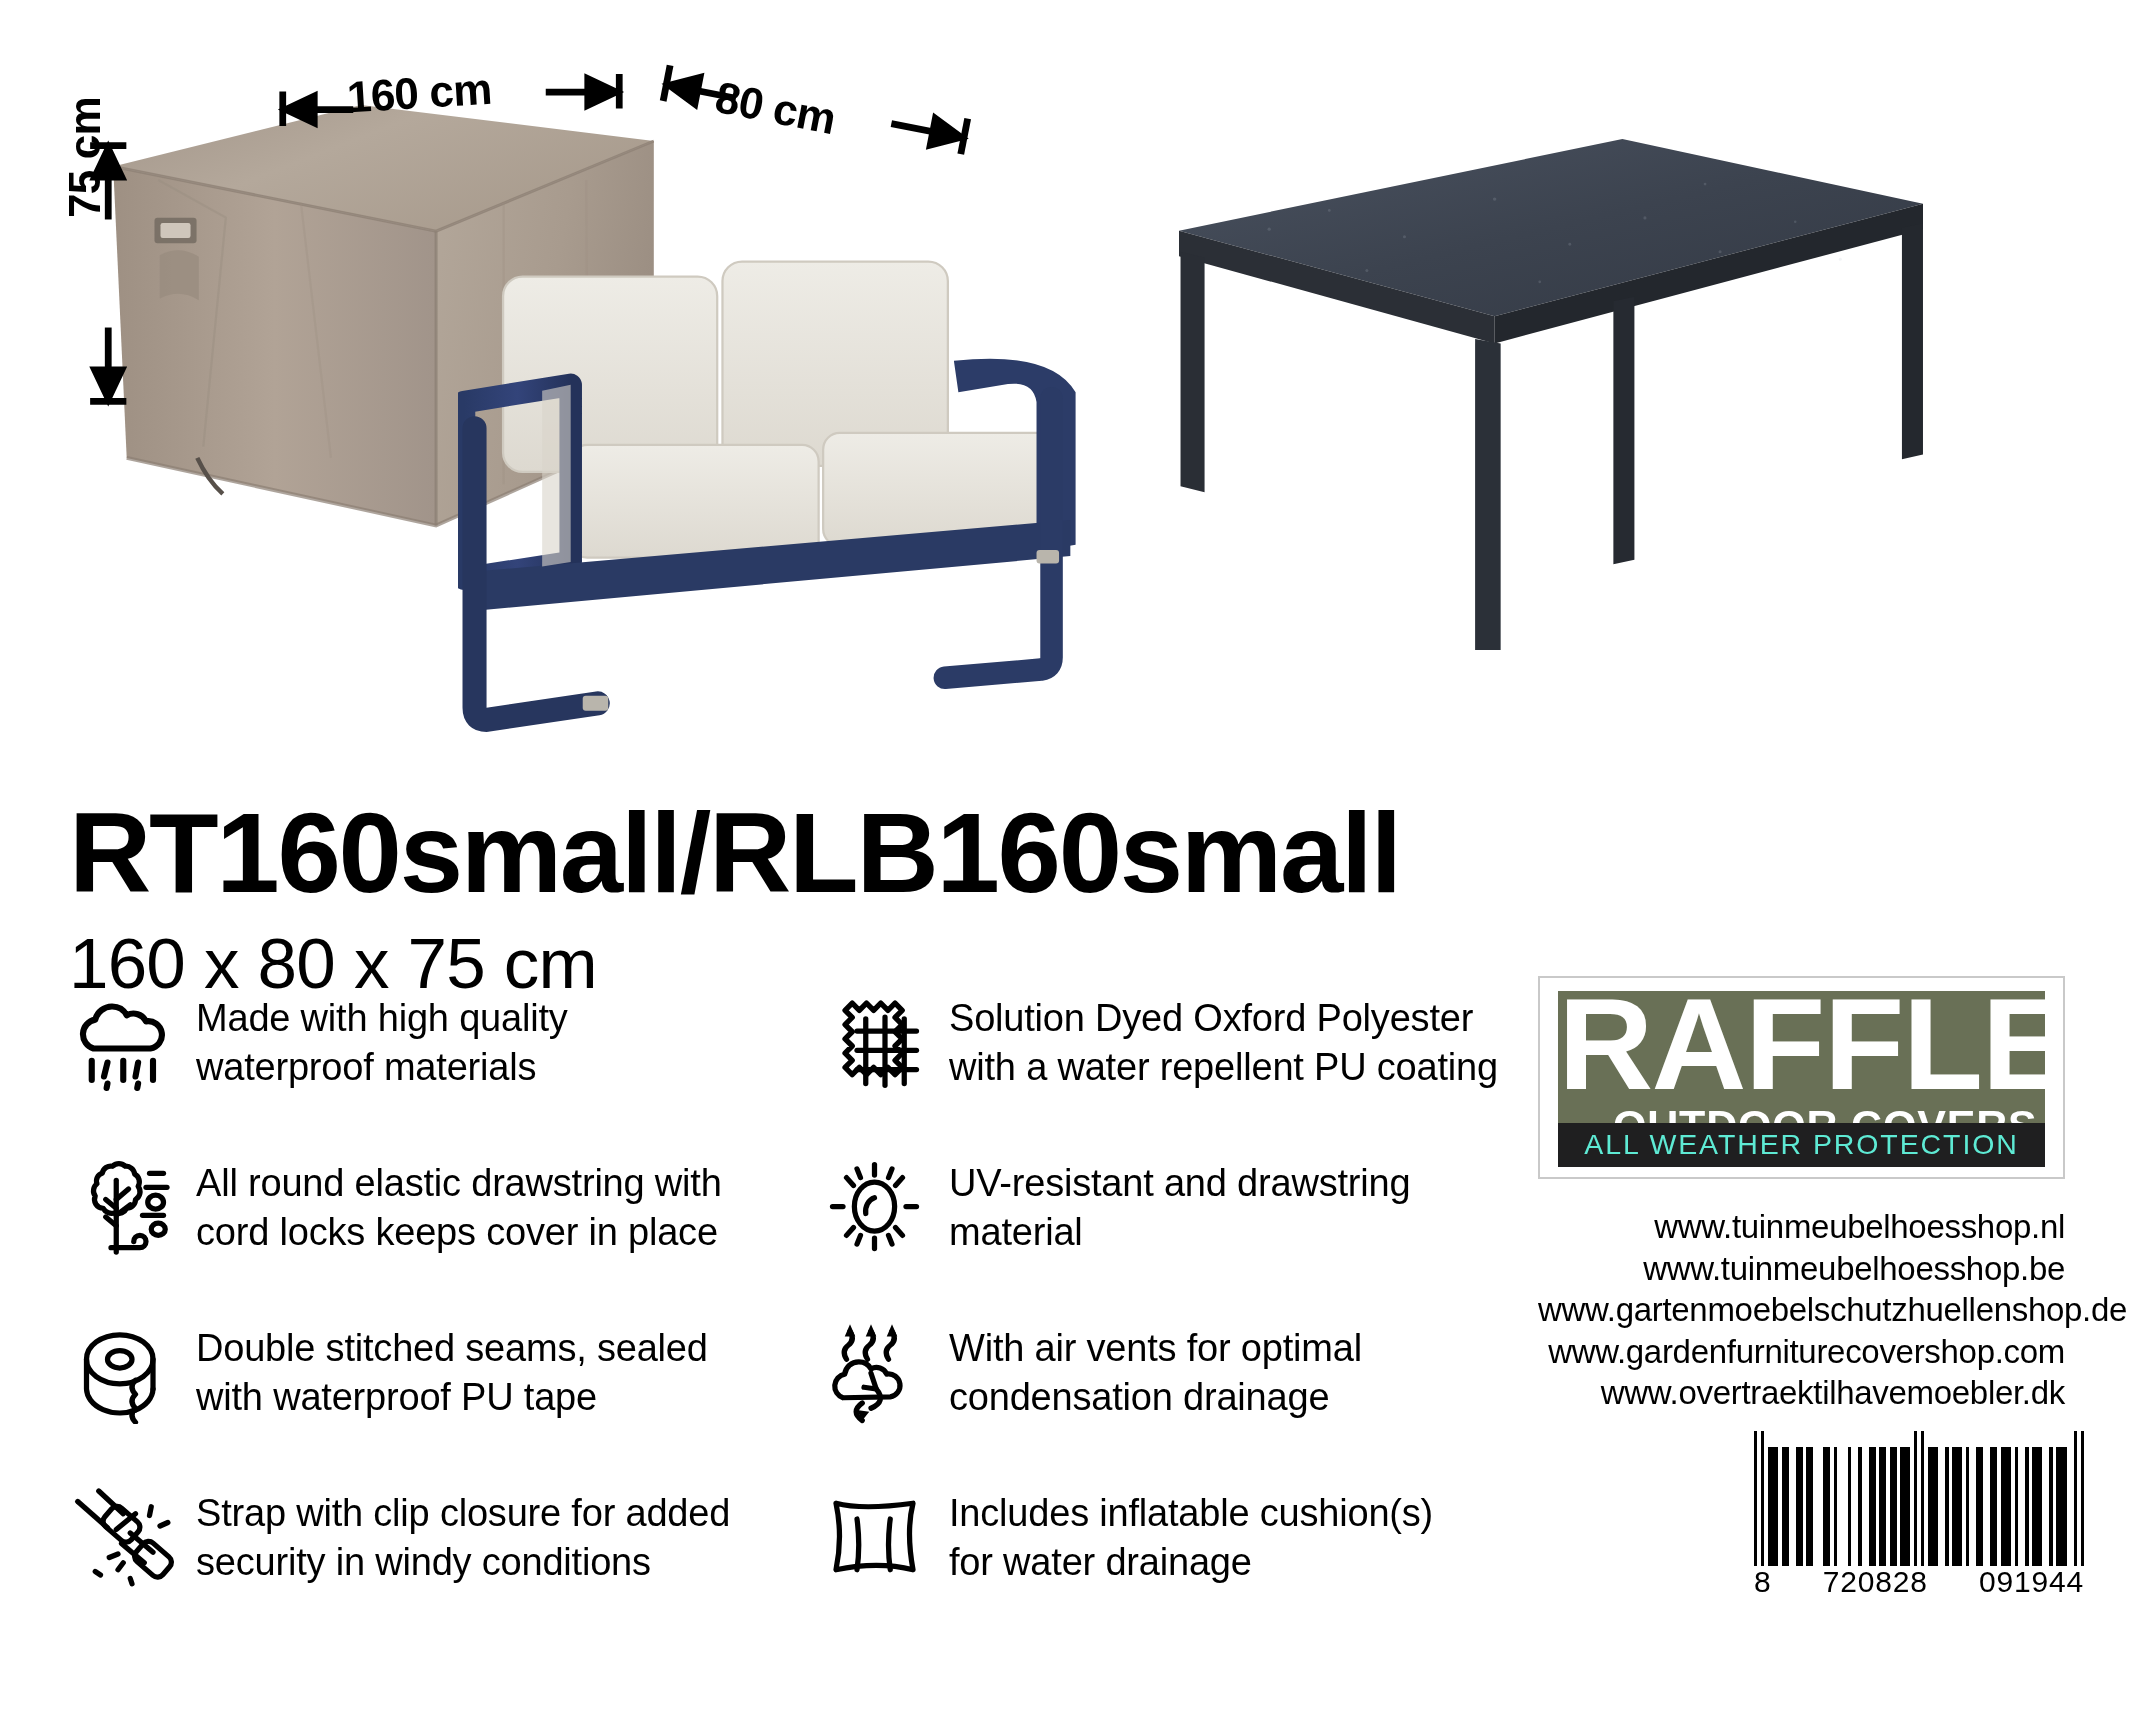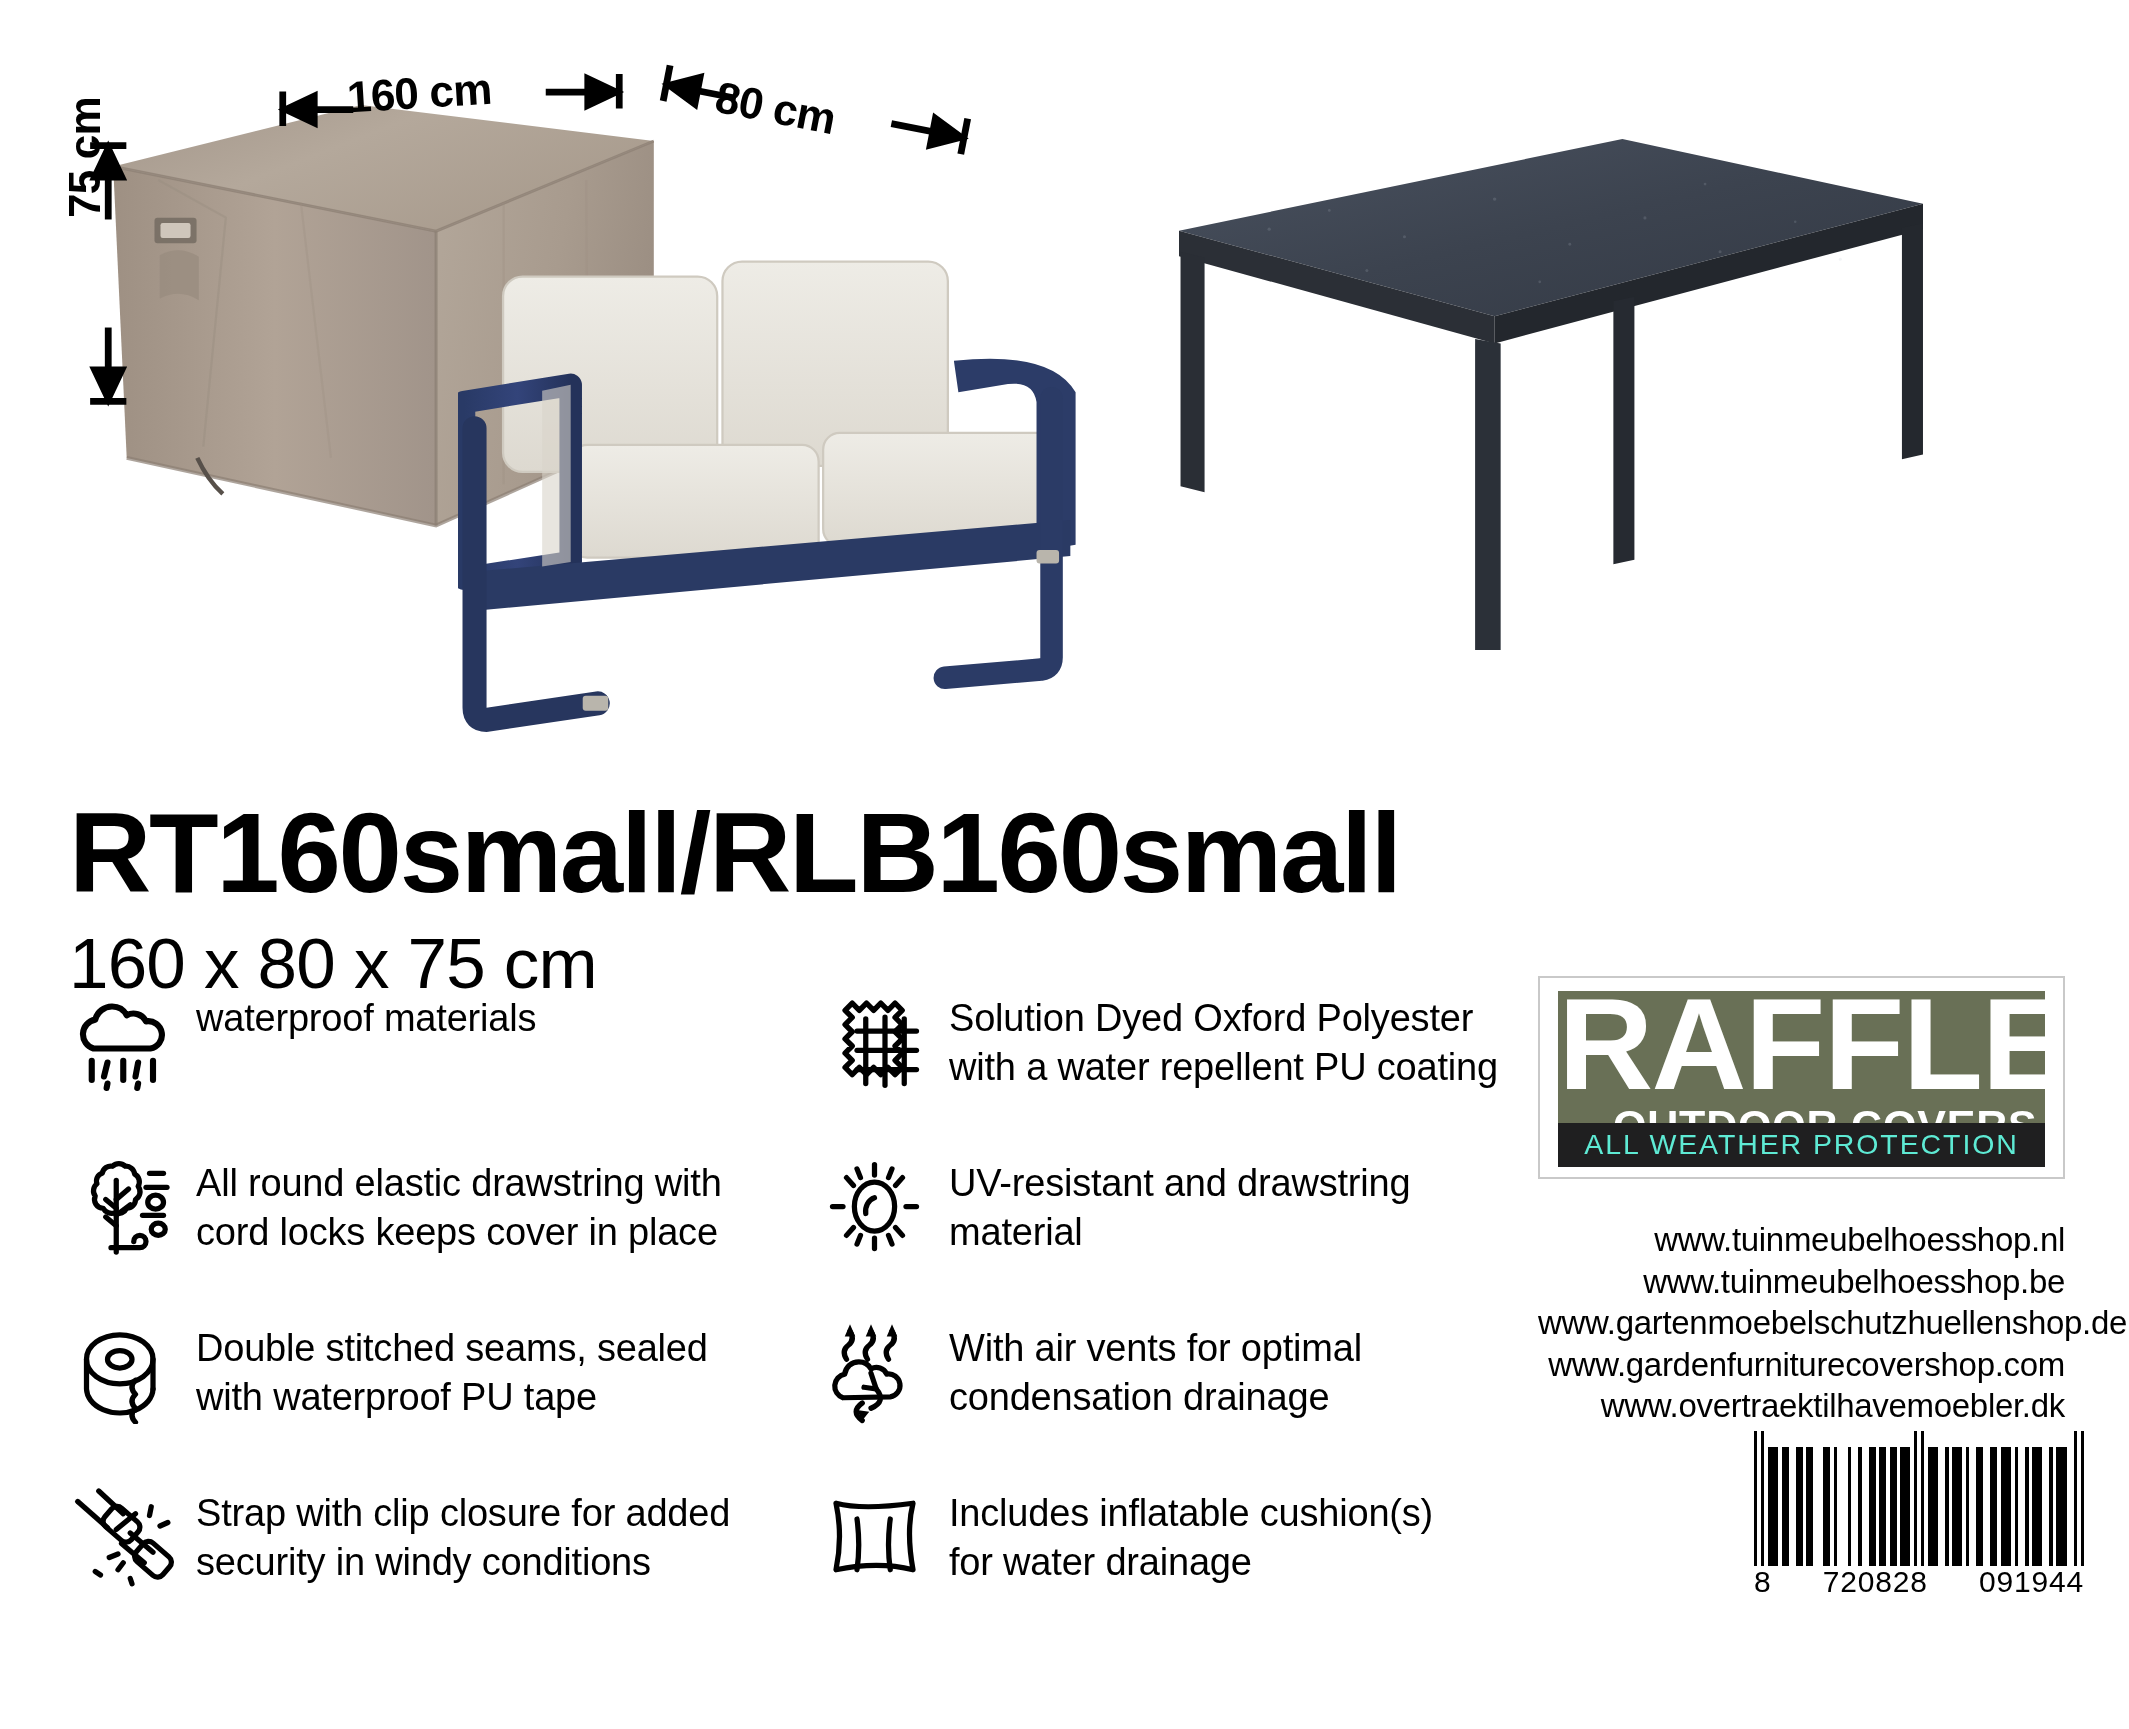--- a/index.html
+++ b/index.html
@@ -92,21 +92,21 @@
   }
   .logo-bar{
     position:absolute;left:0;right:0;bottom:0;height:44px;background:#1f1f20;
     display:flex;align-items:center;justify-content:center;
   }
   .logo-bar span{
     color:#5eead4;font-size:28.5px;font-weight:400;letter-spacing:1.9px;
   }
 
   #sites{
-    margin-top:40px;width:527px;text-align:right;
+    margin-top:27px;width:527px;text-align:right;
   }
   #sites .site{
     font-size:33px;line-height:1.26;letter-spacing:-0.3px;white-space:nowrap;
   }
 
   
   #barcodewrap{left:1754px;top:1431px;width:330px;}
   #barcode{height:135px;display:flex;align-items:flex-end;}
   #barcode i{display:block;background:#000;height:100%;}
   #barcode i.tall{height:100%;}
@@ -304,20 +304,21 @@
           <line x1="26" y1="82" x2="26" y2="104"></line>
           <line x1="44" y1="84" x2="40" y2="100"></line>
           <line x1="44" y1="108" x2="43" y2="113"></line>
           <line x1="62" y1="82" x2="62" y2="104"></line>
           <line x1="79" y1="84" x2="76" y2="100"></line>
           <line x1="79" y1="108" x2="78" y2="113"></line>
           <line x1="96" y1="82" x2="96" y2="104"></line>
         </svg>
       </div>
       <div class="f-text">
+        <span>Made with high quality</span>
         <span>waterproof materials</span>
       </div>
     </div>
 
     <div class="feature">
       <div class="f-icon">
         <svg viewBox="0 0 120 120" fill="none" stroke="#000" stroke-width="6" stroke-linecap="round" stroke-linejoin="round">
           <path d="M30 48 a10 10 0 0 1 2-14 a9 9 0 0 1 6-12 a10 10 0 0 1 12-8 a10 10 0 0 1 14 0
                    a10 10 0 0 1 11 9 a10 10 0 0 1 4 14 a10 10 0 0 1 -3 15 a10 10 0 0 1 -10 10
                    a10 10 0 0 1 -13 5 a11 11 0 0 1 -14 -5 a10 10 0 0 1 -9 -14 Z"></path>

